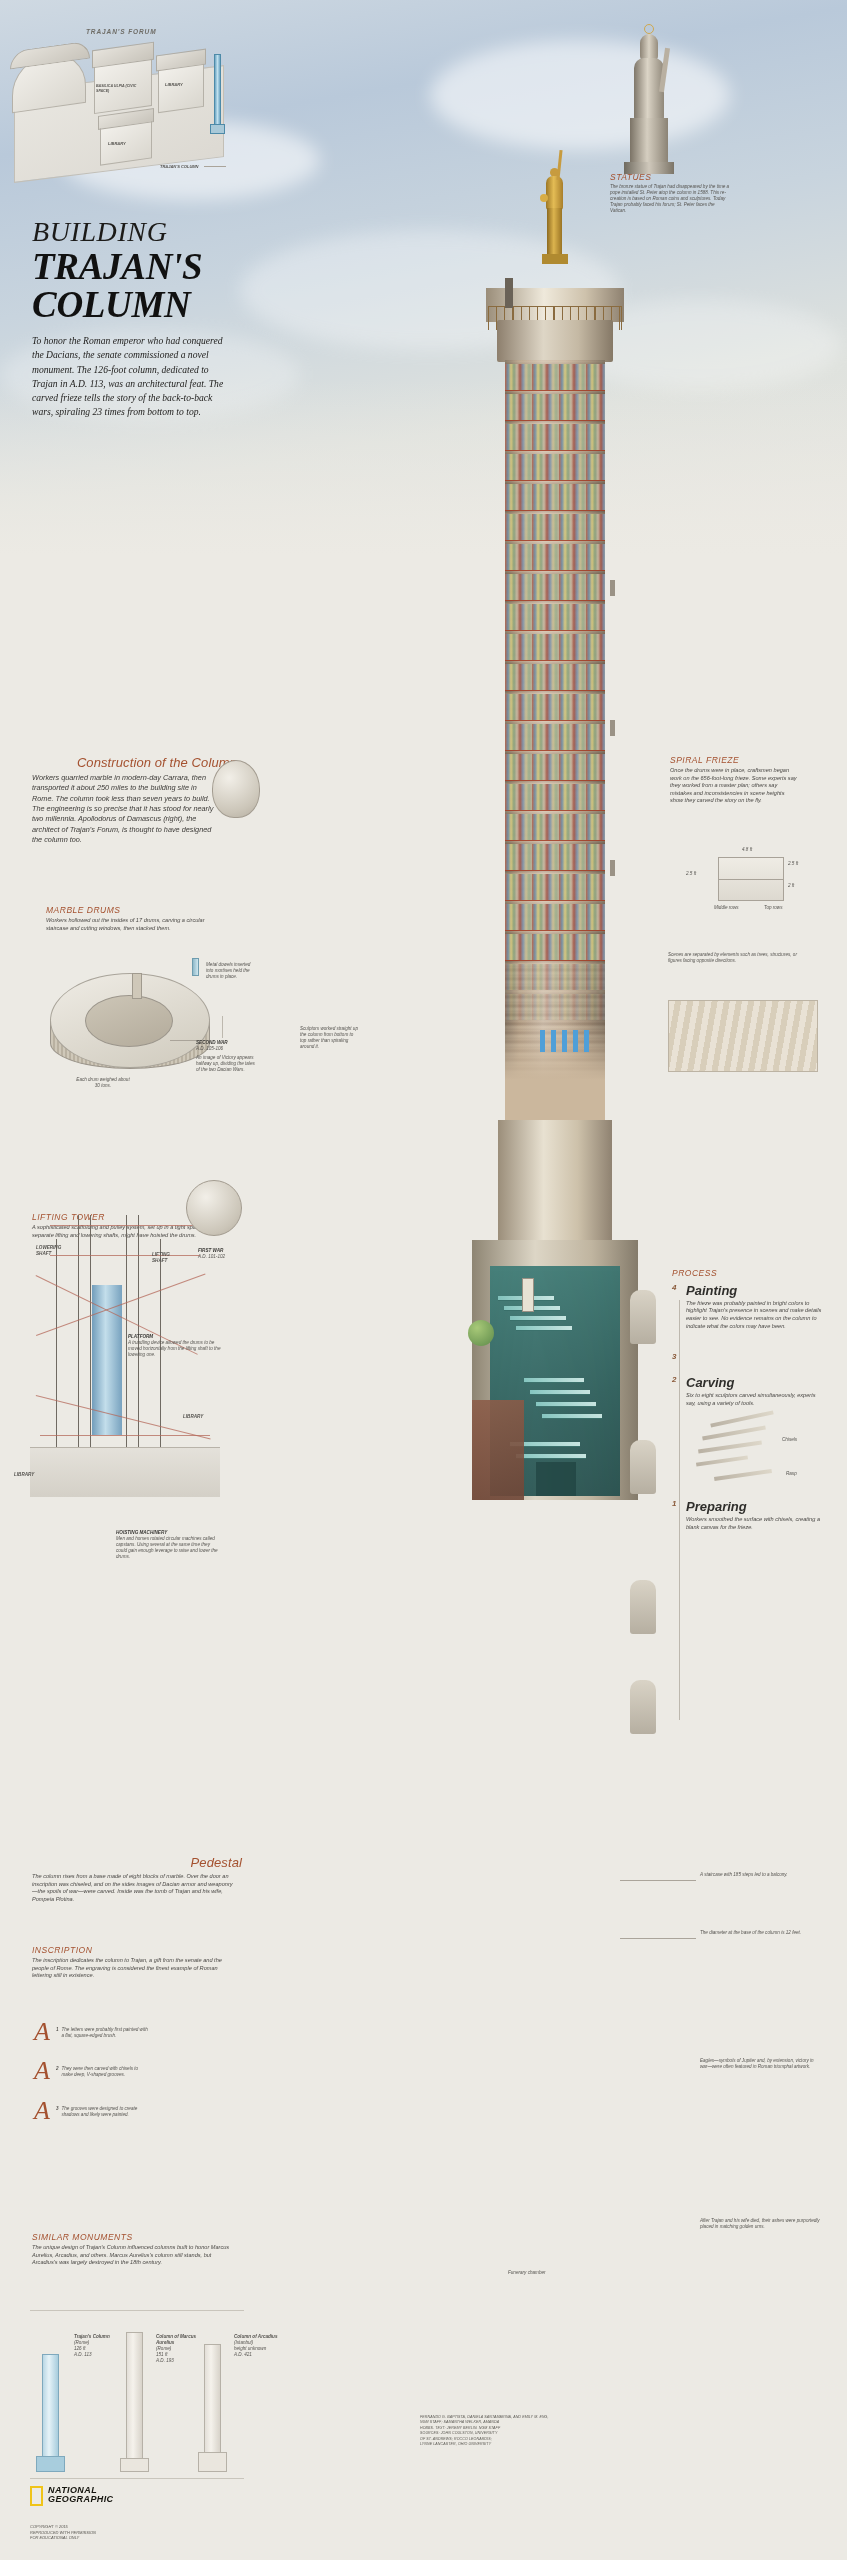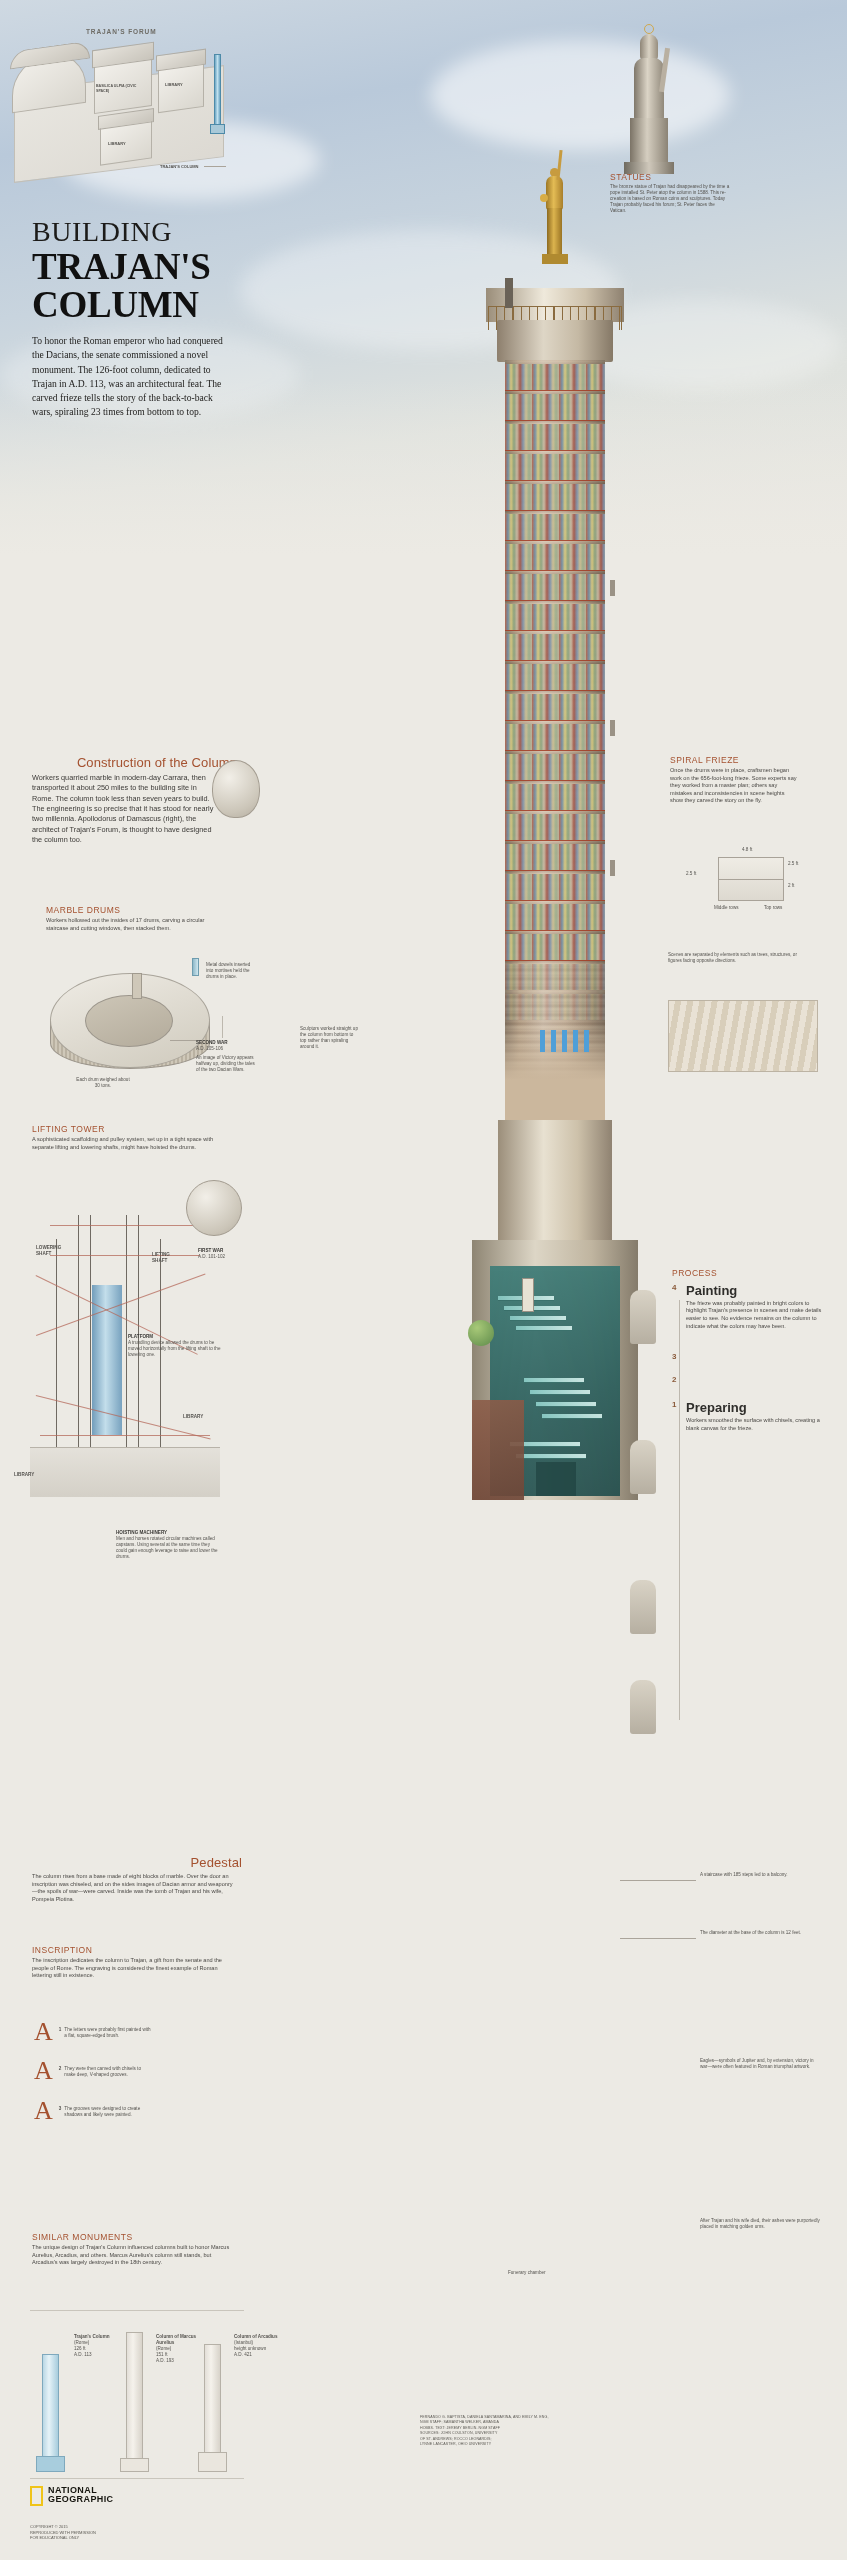--- a/index.html
+++ b/index.html
@@ -3,21 +3,21 @@
 <meta charset="utf-8">
 <style>
   * { box-sizing: border-box; margin: 0; padding: 0; }
   body {
     width: 847px; height: 2560px;
     background: #eceae4;
     font-family: "Liberation Sans", sans-serif;
     position: relative;
     overflow: hidden;
   }
-  .page { position: relative; width: 728px; height: 2560px; }
+  .page { position: relative; width: 728px; height: 2560px; font-style: italic; }
 
   
   .sky {
     position: absolute; left: 0; top: 0; width: 847px; height: 560px;
     background: linear-gradient(170deg,#cfd9e2 0%, #b9c9da 22%, #c8d4de 45%, #dfe2de 72%, #e9e7e1 100%);
   }
   .cloud {
     position: absolute; border-radius: 50%;
     background: rgba(255,255,255,0.55); filter: blur(9px);
   }
@@ -351,21 +351,21 @@
     <div class="drum-side"></div>
     <div class="circ-outer"></div>
     <div class="circ-inner"></div>
     <div style="position:absolute;left:92px;top:18px;width:10px;height:26px;background:#cfc8b9;border:.5px solid #a09a8e;"></div>
   </div>
   <div class="micro-txt" style="position:absolute;left:206px;top:962px;width:52px;">Metal dowels inserted into mortises held the drums in place.</div>
   <div style="position:absolute;left:192px;top:958px;width:7px;height:18px;background:linear-gradient(90deg,#8fb9c9,#cfe7ef);border:.5px solid #6e9cae;"></div>
   <div class="micro-txt" style="position:absolute;left:74px;top:1077px;width:58px;text-align:center;">Each drum weighed about 30 tons.</div>
   <div class="lead-line" style="left:170px;top:1040px;width:36px;"></div>
 
-  <div class="blk" style="left:32px;top:1124px;width:210px;">
+  <div class="blk" style="left:32px;top:1212px;width:210px;">
     <div class="sub-head">LIFTING TOWER</div>
     <div class="tiny-txt" style="margin-top:2px;width:196px;">A sophisticated scaffolding and pulley system, set up in a tight space with separate lifting and lowering shafts, might have hoisted the drums.</div>
   </div>
 
   <div class="tower" style="top:1215px;">
     <div class="tower-post" style="left:48px;top:0;height:240px;"></div>
     <div class="tower-post" style="left:60px;top:0;height:240px;"></div>
     <div class="tower-post" style="left:96px;top:0;height:240px;"></div>
     <div class="tower-post" style="left:108px;top:0;height:240px;"></div>
     <div class="tower-post" style="left:26px;top:24px;height:216px;"></div>
@@ -436,20 +436,33 @@
         <div class="step-body" style="width:140px;">The frieze was probably painted in bright colors to highlight Trajan's presence in scenes and make details easier to see. No evidence remains on the column to indicate what the colors may have been.</div>
       </div>
     </div>
 
     <div class="step-row" style="margin-top:22px;">
       <div class="step-num">3</div>
     </div>
 
     <div class="step-row" style="margin-top:14px;">
       <div class="step-num">2</div>
+      <div>
+        <div class="step-title">Carving</div>
+        <div class="step-body" style="width:140px;">Six to eight sculptors carved simultaneously, experts say, using a variety of tools.</div>
+        <div style="position:relative;height:70px;margin-top:6px;">
+          <div style="position:absolute;left:24px;top:4px;width:64px;height:4px;background:linear-gradient(90deg,#b9b1a3,#ded8ca);transform:rotate(-12deg);"></div>
+          <div style="position:absolute;left:16px;top:18px;width:64px;height:4px;background:linear-gradient(90deg,#b9b1a3,#ded8ca);transform:rotate(-10deg);"></div>
+          <div style="position:absolute;left:12px;top:32px;width:64px;height:4px;background:linear-gradient(90deg,#b9b1a3,#ded8ca);transform:rotate(-8deg);"></div>
+          <div style="position:absolute;left:10px;top:46px;width:52px;height:4px;background:linear-gradient(90deg,#b9b1a3,#ded8ca);transform:rotate(-8deg);"></div>
+          <div class="micro-txt" style="position:absolute;left:96px;top:24px;">Chisels</div>
+          <div style="position:absolute;left:28px;top:60px;width:58px;height:4px;background:linear-gradient(90deg,#b9b1a3,#ded8ca);transform:rotate(-8deg);"></div>
+          <div class="micro-txt" style="position:absolute;left:100px;top:58px;">Rasp</div>
+        </div>
+      </div>
     </div>
 
     <div class="step-row" style="margin-top:16px;">
       <div class="step-num">1</div>
       <div>
         <div class="step-title">Preparing</div>
         <div class="step-body" style="width:140px;">Workers smoothed the surface with chisels, creating a blank canvas for the frieze.</div>
       </div>
     </div>
   </div>

